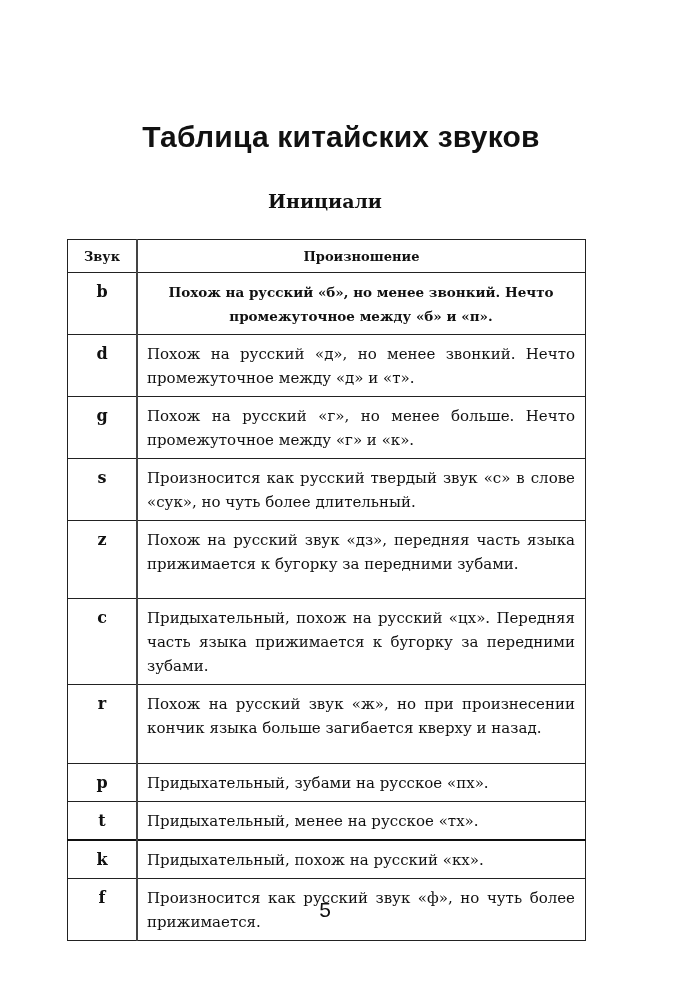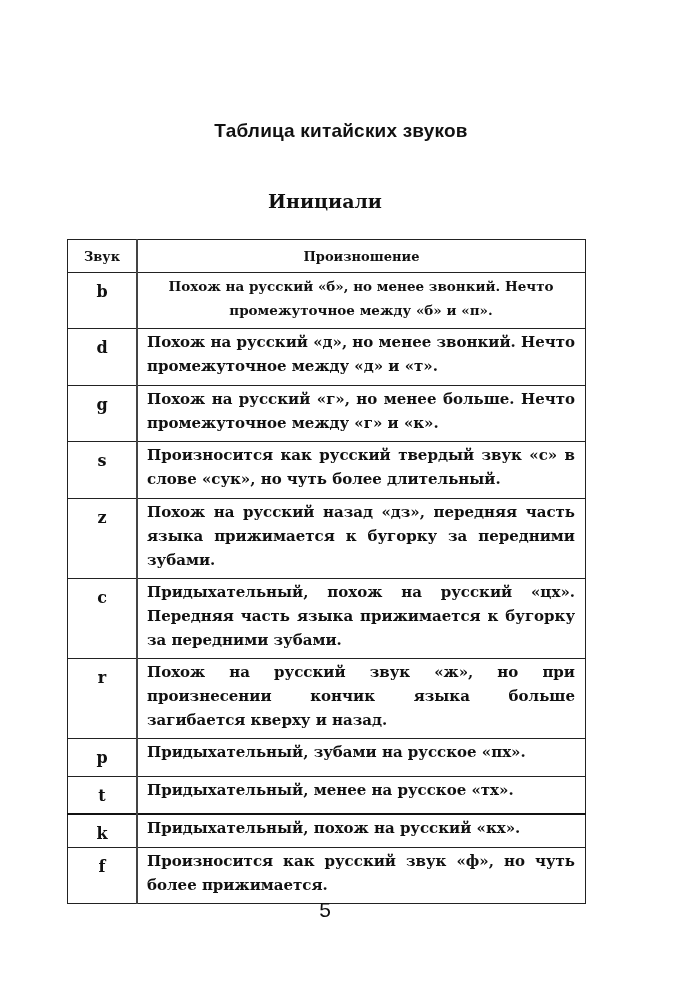--- a/index.html
+++ b/index.html
@@ -1,27 +1,27 @@
 <!DOCTYPE html>
 <html><head>
 <meta charset="utf-8">
 <style>
   html, body { margin: 0; padding: 0; }
   body { width: 682px; height: 1001px; background: #ffffff; position: relative; overflow: hidden; color: #111; }
   .title { position: absolute; top: 120px; left: 0; width: 682px; text-align: center;
-    font-family: "Liberation Sans", sans-serif; font-weight: bold; font-size: 19px; letter-spacing: 0.2px; }
+    font-family: "Liberation Sans", sans-serif; font-weight: bold; font-size: 30px; letter-spacing: 0.2px; }
   .subtitle { position: absolute; top: 190px; left: 0; width: 650px; text-align: center;
     font-family: "DejaVu Serif", serif; font-weight: bold; font-size: 19px; }
   table { position: absolute; top: 227px; left: 67px; width: 519px; border-collapse: collapse;
     font-family: "DejaVu Serif", serif; font-size: 15px; margin-top: 12px; }
-  td, th { border: 1.5px solid #222; vertical-align: top; font-weight: bold; }
+  td, th { border: 1.5px solid #222; vertical-align: top; }
   th { font-size: 13px; font-weight: bold; height: 30px; vertical-align: middle; }
   td.sound { width: 66px; text-align: center; font-weight: bold; padding-top: 9px; font-size: 16px; border-right: 2.5px solid #444; }
   th.sound { border-right: 2.5px solid #444; }
-  td.desc { padding: 1px 10px 6px 9px; line-height: 24px; text-align: justify; }
+  td.desc { padding: 7px 10px 6px 9px; line-height: 24px; text-align: justify; }
   td.desc.bold { font-weight: bold; font-size: 13.5px; text-align: center; line-height: 24px; }
   tr.thick td { border-top: 2.5px solid #111; }
   .page-num { position: absolute; top: 898px; left: 0; width: 650px; text-align: center;
     font-family: "Liberation Sans", sans-serif; font-size: 21px; }
 </style>
 </head>
 <body>
 
 <div class="title">Таблица китайских звуков</div>
 <div class="subtitle">Инициали</div>
@@ -45,21 +45,21 @@
     <tr style="height:56px">
       <td class="sound">g</td>
       <td class="desc">Похож на русский «г», но менее больше. Нечто промежуточное между «г» и «к».</td>
     </tr>
     <tr style="height:57px">
       <td class="sound">s</td>
       <td class="desc">Произносится как русский твердый звук «с» в слове «сук», но чуть более длительный.</td>
     </tr>
     <tr style="height:78px">
       <td class="sound">z</td>
-      <td class="desc">Похож на русский назад «дз», передняя часть языка прижимается к бугорку за передними зубами.</td>
+      <td class="desc">Похож на русский звук «дз», передняя часть языка прижимается к бугорку за передними зубами.</td>
     </tr>
     <tr style="height:78px">
       <td class="sound">c</td>
       <td class="desc">Придыхательный, похож на русский «цх». Передняя часть языка прижимается к бугорку за передними зубами.</td>
     </tr>
     <tr style="height:79px">
       <td class="sound">r</td>
       <td class="desc">Похож на русский звук «ж», но при произнесении кончик языка больше загибается кверху и назад.</td>
     </tr>
     <tr style="height:38px">

